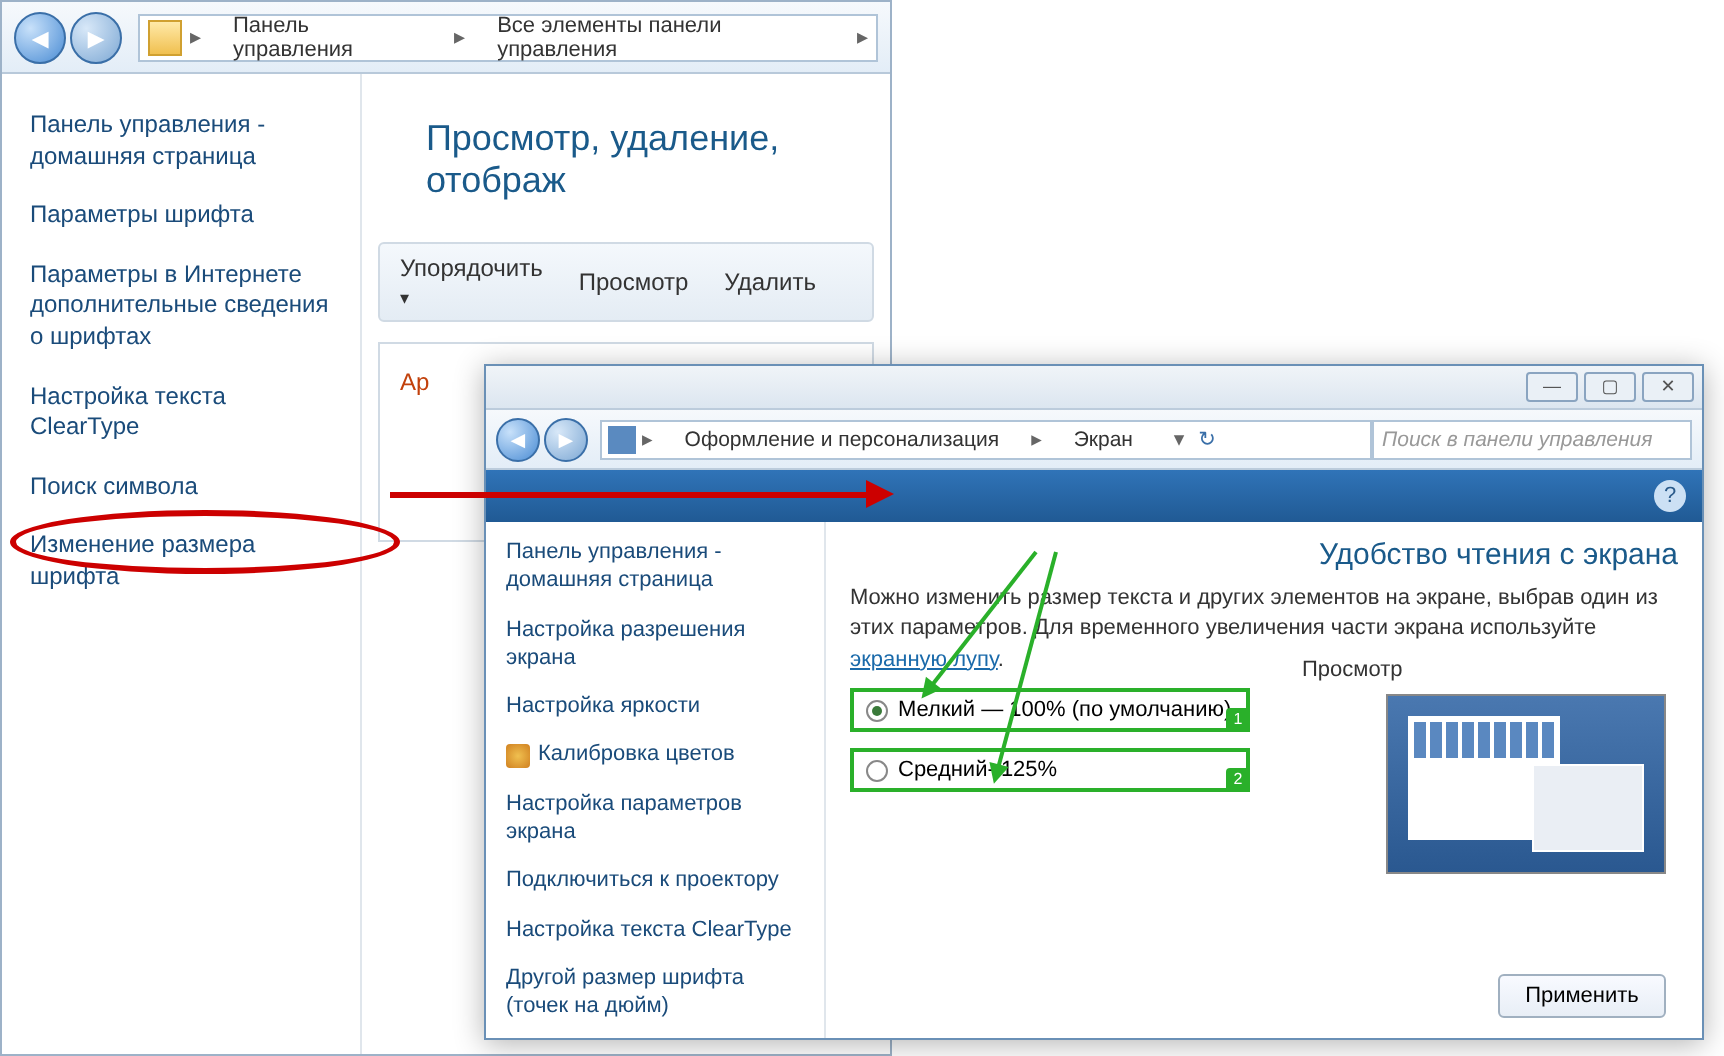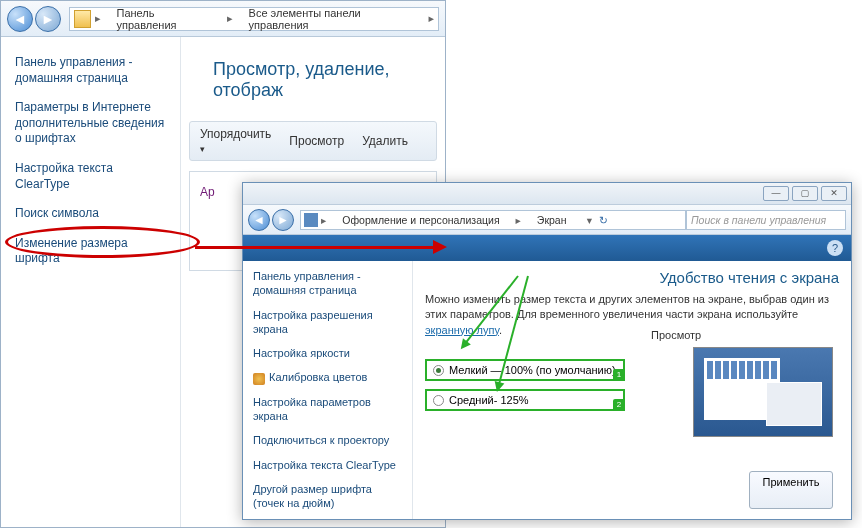--- a/index.html
+++ b/index.html
@@ -18,21 +18,21 @@
 .outer-side { width: 210px; padding: 18px 14px; font-size: 12px; color: #1a4b7a; border-right: 1px solid #e0e6ec; }
 .outer-side .lnk { margin-bottom: 14px; cursor: pointer; line-height: 1.3; }
 .outer-side .hl { position: relative; }
 .ellipse { position: absolute; left: -10px; top: -10px; width: 195px; height: 32px; border: 3px solid #cc0000; border-radius: 50%; pointer-events: none; }
 .outer-main { flex: 1; padding: 10px 8px; }
 .outer-title { font-size: 18px; color: #1a5a8a; margin: 12px 0 20px 24px; }
 .outer-toolbar { background: linear-gradient(to bottom, #f4f8fc, #e4ecf4); height: 40px; display: flex; align-items: center; padding: 0 10px; font-size: 12px; border: 1px solid #d0dae4; border-radius: 3px; }
 .tb-item { margin-right: 18px; cursor: pointer; color: #333; }
 .tb-arrow::after { content: " ▾"; font-size: 9px; }
 .outer-content { border: 1px solid #d0dae4; margin-top: 10px; height: 100px; padding: 10px; }
-.ap-label { font-size: 12px; color: #701a75; }
+.ap-label { font-size: 12px; color: #c2410c; }
 
 
 .arrow-wrap { position: absolute; left: 195px; top: 240px; width: 250px; height: 20px; z-index: 50; }
 .arrow-line { height: 3px; background: #cc0000; width: 240px; margin-top: 6px; }
 .arrow-head { position: absolute; right: -2px; top: 0; width: 0; height: 0; border-left: 14px solid #cc0000; border-top: 7px solid transparent; border-bottom: 7px solid transparent; }
 
 
 .inner { position: absolute; left: 242px; top: 182px; width: 610px; height: 338px; border: 1px solid #6a90b6; background: #fff; box-shadow: 0 2px 14px rgba(0,0,0,0.3); z-index: 10; }
 .inner-title { height: 22px; background: linear-gradient(to bottom, #f0f4f8, #dce6f0); border-bottom: 1px solid #bcccdc; display: flex; justify-content: flex-end; align-items: center; padding: 0 4px; }
 .win-btn { width: 26px; height: 15px; margin-left: 3px; border: 1px solid #8aa4c0; background: #eaf0f6; font-size: 9px; text-align: center; line-height: 13px; color: #555; cursor: pointer; border-radius: 2px; }
@@ -44,32 +44,32 @@
 .inner-addr .dd { width: 14px; text-align: center; color: #666; cursor: pointer; }
 .inner-addr .refresh { width: 14px; text-align: center; color: #3a6fa8; cursor: pointer; }
 .inner-toolbar { height: 26px; background: linear-gradient(to bottom, #3074b8, #205a94); display: flex; justify-content: flex-end; align-items: center; padding: 0 8px; }
 .inner-toolbar .help { width: 16px; height: 16px; border-radius: 50%; background: #cce0f4; color: #2a5a8a; text-align: center; font-size: 11px; line-height: 16px; cursor: pointer; }
 .inner-body { display: flex; height: calc(100% - 78px); }
 .inner-side { width: 170px; padding: 8px 10px; font-size: 11px; color: #1a4b7a; border-right: 1px solid #e0e6ec; overflow: hidden; }
 .inner-side .lnk { margin-bottom: 10px; cursor: pointer; line-height: 1.3; }
 .inner-side .lnk.ico::before { content: ""; display: inline-block; width: 12px; height: 12px; background: radial-gradient(circle, #f0c050, #d08020); margin-right: 4px; vertical-align: middle; border-radius: 2px; }
 .inner-main { flex: 1; padding: 8px 12px 6px 12px; font-size: 11px; position: relative; }
 .inner-heading { color: #1a5a8a; font-size: 15px; margin-bottom: 6px; text-align: right; }
-.inner-desc { color: #333; line-height: 1.4; margin-bottom: 21px; }
+.inner-desc { color: #333; line-height: 1.4; margin-bottom: 6px; }
 .inner-desc .zoomlink { color: #1a6aaa; text-decoration: underline; cursor: pointer; }
 .opt-box { border: 2px solid #2ab02a; padding: 3px 6px; margin-bottom: 8px; width: 200px; position: relative; display: flex; align-items: center; }
 .opt-box .radio { width: 11px; height: 11px; border: 1px solid #888; border-radius: 50%; margin-right: 5px; display: inline-block; position: relative; }
 .opt-box .radio.checked::after { content: ""; position: absolute; left: 2px; top: 2px; width: 5px; height: 5px; background: #3a7a3a; border-radius: 50%; }
 .opt-box .badge { position: absolute; right: -2px; bottom: -2px; width: 12px; height: 12px; background: #2ab02a; color: #fff; font-size: 8px; text-align: center; line-height: 12px; border-radius: 2px; }
 .preview-label { position: absolute; left: 238px; top: 68px; font-size: 11px; color: #333; }
 .preview-box { position: absolute; right: 18px; top: 86px; width: 140px; height: 90px; background: linear-gradient(to bottom, #4a78b0, #2a5890); border: 1px solid #888; }
 .preview-box .win1 { position: absolute; left: 10px; top: 10px; width: 76px; height: 62px; background: #fff; }
 .preview-box .win1::before { content: ""; position: absolute; left: 3px; top: 3px; width: 70px; height: 18px; background: repeating-linear-gradient(to right, #5a88c0 0 6px, #fff 6px 8px); }
 .preview-box .win2 { position: absolute; right: 10px; bottom: 10px; width: 56px; height: 44px; background: #eaeef4; border: 1px solid #fff; }
-.apply-btn { position: absolute; right: 18px; bottom: 10px; width: 84px; height: 38px; border: 1px solid #a0b0c0; background: linear-gradient(to bottom, #f8faff, #e8eef6); font-size: 11px; text-align: center; line-height: 20px; border-radius: 3px; cursor: pointer; }
+.apply-btn { position: absolute; right: 18px; bottom: 10px; width: 84px; height: 22px; border: 1px solid #a0b0c0; background: linear-gradient(to bottom, #f8faff, #e8eef6); font-size: 11px; text-align: center; line-height: 20px; border-radius: 3px; cursor: pointer; }
 
 
 .g-arrow { position: absolute; background: #2ab02a; transform-origin: left center; }
 .g-arrow::after { content: ""; position: absolute; right: -8px; top: -4px; width: 0; height: 0; border-left: 10px solid #2ab02a; border-top: 5px solid transparent; border-bottom: 5px solid transparent; }
 </style>
 </head>
 <body>
 
 <div class="outer">
   <div class="outer-nav">
@@ -80,20 +80,21 @@
       <span class="bc-sep">▸</span>
       <span class="bc">Панель управления</span>
       <span class="bc-sep">▸</span>
       <span class="bc">Все элементы панели управления</span>
       <span class="bc-sep">▸</span>
     </div>
   </div>
   <div class="outer-body">
     <div class="outer-side">
       <div class="lnk">Панель управления - домашняя страница</div>
+      <div class="lnk">Параметры шрифта</div>
       <div class="lnk">Параметры в Интернете дополнительные сведения о шрифтах</div>
       <div class="lnk">Настройка текста ClearType</div>
       <div class="lnk">Поиск символа</div>
       <div class="lnk hl">
         <span>Изменение размера шрифта</span>
         <div class="ellipse"></div>
       </div>
     </div>
     <div class="outer-main">
       <div class="outer-title">Просмотр, удаление, отображ</div>

